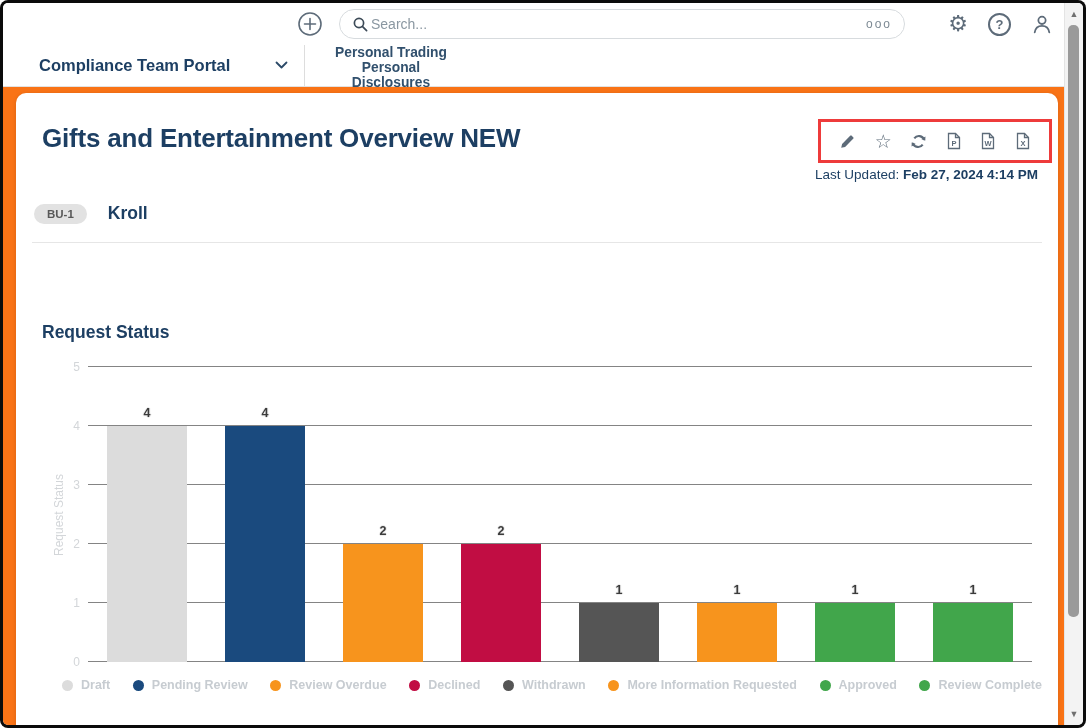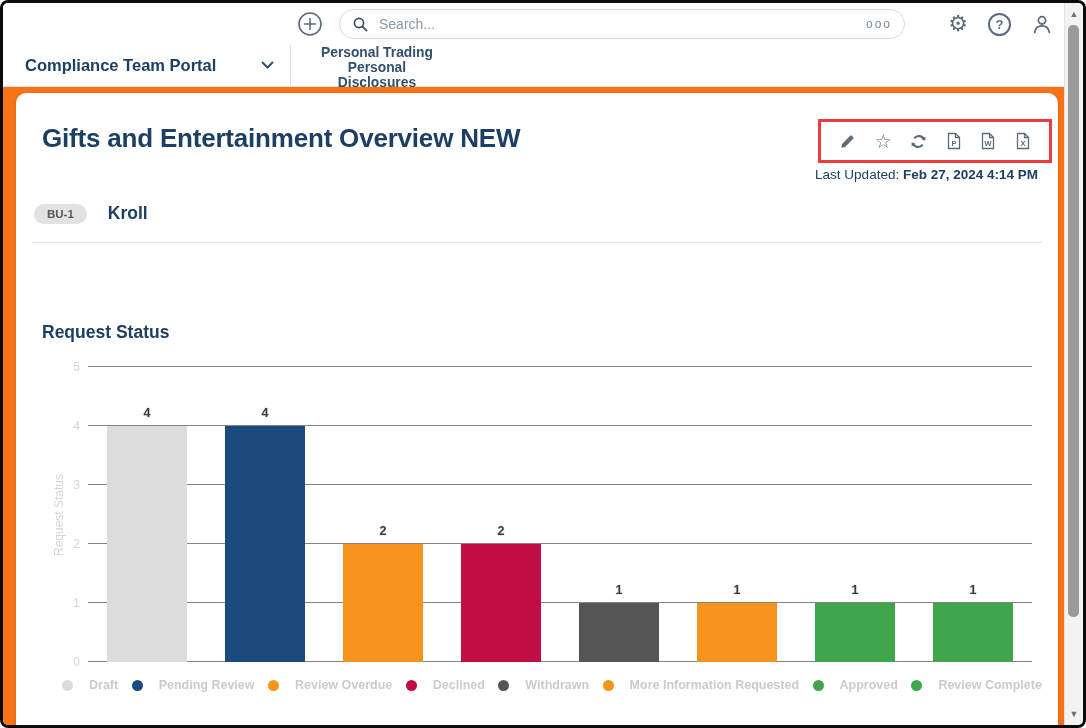--- a/index.html
+++ b/index.html
@@ -3,31 +3,31 @@
 <meta charset="utf-8">
 <style>
   html,body{margin:0;padding:0;background:#fff;font-family:"Liberation Sans","DejaVu Sans",sans-serif;}
   .frame{position:relative;width:1086px;height:728px;background:#0b0b0b;border-radius:8px;overflow:hidden;}
   .screen{position:absolute;inset:3px;border-radius:5px;background:#e9eaea;overflow:hidden;}
 
   
   .topbar{position:absolute;top:0;left:0;right:18px;height:42px;background:#fff;display:flex;align-items:center;}
   .plus-btn{margin-left:294px;width:26px;height:26px;border:none;background:none;padding:0;cursor:pointer;color:#5d6b79;}
   .search-pill{margin-left:16px;width:540px;height:28px;border:1px solid #d7dbde;border-radius:15px;display:flex;align-items:center;padding:0 12px;background:#fff;}
-  .search-pill input{border:none;outline:none;flex:1;font-size:14px;color:#4c1d95;margin-left:8px;font-family:inherit;background:transparent;}
+  .search-pill input{border:none;outline:none;flex:1;font-size:14px;color:#4c1d95;font-family:inherit;background:transparent;}
   .search-pill input::placeholder{color:#8a97a1;}
   .search-dots{color:#7d8a94;font-size:12px;font-weight:400;letter-spacing:2px;line-height:10px;}
   .top-right{margin-left:auto;margin-right:12px;display:flex;align-items:center;gap:20px;}
   .gear-glyph{font-size:22px;color:#5d6b79;line-height:22px;cursor:pointer;}
   .help-circle{width:19px;height:19px;border:2px solid #5d6b79;border-radius:50%;color:#5d6b79;font-size:13px;font-weight:700;display:flex;align-items:center;justify-content:center;cursor:pointer;}
   .icon-btn{cursor:pointer;display:flex;align-items:center;}
 
   
   .tabbar{position:absolute;top:42px;left:0;right:18px;height:41px;background:#fff;border-bottom:1px solid #e2e2e2;display:flex;align-items:stretch;}
-  .portal{width:265px;display:flex;align-items:center;padding-left:22px;gap:2px;border-right:1px solid #ddd;cursor:pointer;}
+  .portal{width:265px;display:flex;align-items:center;padding-left:36px;gap:2px;border-right:1px solid #ddd;cursor:pointer;}
   .portal-label{font-size:16.5px;font-weight:700;color:#1d3f63;}
   .portal .chev{margin-left:auto;margin-right:16px;}
   .tabs{display:flex;align-items:center;margin-left:6px;flex-direction:column;}
   .tab{display:flex;align-items:center;padding:0 24px;font-size:13.8px;font-weight:600;color:#31506d;cursor:pointer;}
   .tab.active{box-shadow:inset 0 -4px 0 #2e7bd2;}
 
   
   .page{position:absolute;top:84px;left:0;right:18px;bottom:0;background:#f97316;}
   .card{position:absolute;left:13px;right:7px;top:6px;bottom:-12px;background:#fff;border-radius:10px;box-shadow:0 1px 4px rgba(0,0,0,.14);}
   .page-title{position:absolute;left:26px;top:30px;margin:0;font-size:26px;font-weight:700;color:#1d3f63;letter-spacing:-.2px;}
@@ -47,21 +47,21 @@
   .yticks{position:absolute;left:40px;top:274px;width:24px;height:295px;}
   .ytick{position:absolute;right:0;width:24px;text-align:right;font-size:12px;color:#d3d6d9;transform:translateY(7px);}
   .plot{position:absolute;left:72px;top:274px;width:944px;height:295px;}
   .gridline{position:absolute;left:0;right:0;height:0;border-top:1px solid #848484;}
   .bars{position:absolute;inset:0;display:flex;justify-content:space-around;align-items:flex-end;}
   .bar-cell{width:80px;position:relative;display:flex;align-items:flex-end;}
   .bar{width:80px;position:relative;}
   .bar-value{position:absolute;top:-20px;left:0;width:100%;text-align:center;font-size:12.5px;font-weight:700;color:#3b3b3b;
     text-shadow:-1px 0 #ececec,1px 0 #ececec,0 -1px #ececec,0 1px #ececec;}
   .legend{position:absolute;left:46px;right:16px;top:585px;display:flex;justify-content:space-between;align-items:center;}
-  .legend-item{display:flex;align-items:center;gap:16px;cursor:pointer;}
+  .legend-item{display:flex;align-items:center;gap:8px;cursor:pointer;}
   .legend-dot{width:11px;height:11px;border-radius:50%;flex:none;}
   .legend-label{font-size:12.5px;font-weight:700;color:#c7ccd1;white-space:nowrap;}
 
   
   .scrollbar{position:absolute;top:0;right:0;bottom:0;width:18px;background:#f3f3f3;border-left:1px solid #e4e4e4;}
   .sb-up,.sb-down{position:absolute;left:0;width:18px;text-align:center;font-size:9px;color:#6f6f6f;cursor:pointer;}
   .sb-up{top:6px;}
   .sb-down{bottom:6px;}
   .sb-thumb{position:absolute;left:3px;top:22px;width:11px;height:592px;background:#9a9a9a;border-radius:5px;cursor:pointer;}
 

